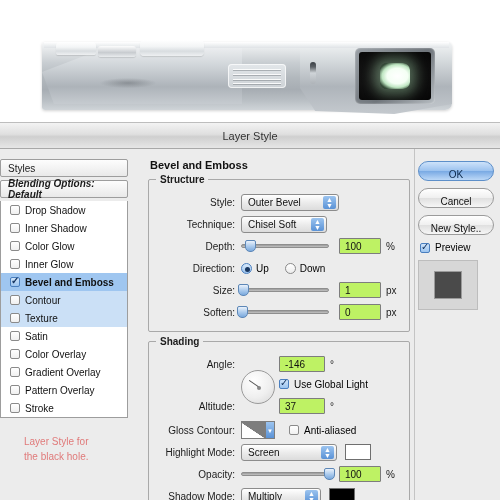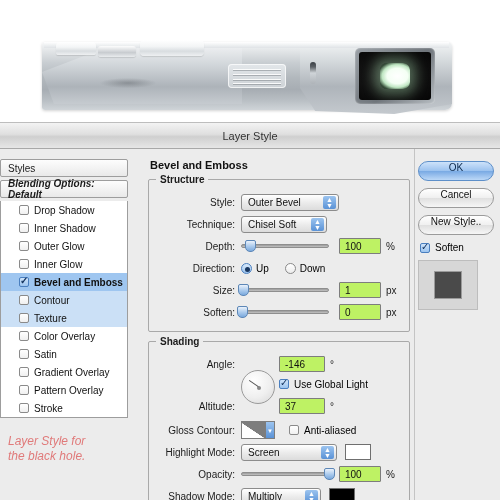--- a/index.html
+++ b/index.html
@@ -115,41 +115,41 @@
     margin: 0 4px 0 0; height: 18px; background: linear-gradient(to bottom,#fdfdfd,#e9e9e9);
     border: 1px solid #9d9d9d; border-radius: 2px;
     display: flex; align-items: center; padding-left: 7px; color: #1a1a1a; font-size: 10px;
   }
   .panel-btn.second { margin-top: 3px; font-weight: bold; font-style: italic; }
   #styles-list {
     margin-top: 3px; margin-right: 4px; border: 1px solid #9d9d9d; border-top: none;
     background: #fff;
   }
   .style-row {
-    height: 18px; display: flex; align-items: center; padding-left: 18px;
+    height: 18px; display: flex; align-items: center; padding-left: 9px;
     background: #fff; color: #111; font-size: 10px;
   }
   .style-row.sel { background: #9fc6f0; font-weight: bold; }
   .style-row.sub { background: #cbe0f6; }
   .cbx {
     width: 10px; height: 10px; border: 1px solid #8a8a8a; border-radius: 2px;
     background: linear-gradient(to bottom,#ffffff,#f0f0f0);
     margin-right: 5px; flex: 0 0 auto; position: relative;
   }
   .cbx.on {
     background: linear-gradient(to bottom,#cfe4fa,#9cc4ef);
     border-color: #4a7fbf;
   }
   .cbx.on::after {
     content: "\2713"; position: absolute; left: 0px; top: -3px;
     font-size: 10px; color: #11305c; line-height: 11px;
   }
   #annot {
-    margin-top: 16px; padding-left: 8px;
-    color: #e07a7a; font-style: italic; font-size: 12px; line-height: 15px;
+    margin-top: 16px; padding-left: 24px;
+    color: #e07a7a; font-size: 10px; line-height: 15px;
   }
 
   
   #main-col {
     position: absolute; left: 148px; top: 10px; width: 262px; bottom: 2px;
   }
   .group {
     border: 1px solid #a9a9a9; border-radius: 2px;
     position: relative; padding: 12px 8px 7px 8px; margin-bottom: 9px;
   }
@@ -233,21 +233,21 @@
   }
   .swatch { height: 16px; border: 1px solid #6f6f6f; flex: 0 0 auto; }
 
   
   #right-col {
     position: absolute; left: 418px; top: 12px; width: 92px;
   }
   .aqua-btn {
     height: 20px; border-radius: 10px; border: 1px solid #9b9b9b;
     background: linear-gradient(to bottom,#ffffff,#f0f0f0 48%,#e0e0e0 52%,#f6f6f6);
-    display: flex; align-items: flex-start; justify-content: center;
+    display: flex; align-items: flex-end; justify-content: center;
     font-size: 10px; color: #111; margin-bottom: 7px; width: 76px;
   }
   .aqua-btn.primary {
     background: linear-gradient(to bottom,#cde2fa,#9dc3ef 48%,#7aaae4 52%,#bcd8f7);
     border-color: #5d8fc9; color: #0d2a4d;
   }
   .preview-line { display: flex; align-items: center; margin: 2px 0 7px 2px; }
   .preview-line .cbx { margin-right: 5px; }
   .preview-box {
     width: 60px; height: 50px; background: #d7d7d7; border: 1px solid #bdbdbd;
@@ -303,45 +303,45 @@
           <div class="style-row">
             <div class="cbx"></div>
             <span>Drop Shadow</span>
           </div>
           <div class="style-row">
             <div class="cbx"></div>
             <span>Inner Shadow</span>
           </div>
           <div class="style-row">
             <div class="cbx"></div>
-            <span>Outer Glow</span>
+            <span>Color Glow</span>
           </div>
           <div class="style-row">
             <div class="cbx"></div>
             <span>Inner Glow</span>
           </div>
           <div class="style-row sel">
             <div class="cbx on"></div>
             <span>Bevel and Emboss</span>
           </div>
           <div class="style-row sub">
             <div class="cbx"></div>
             <span>Contour</span>
           </div>
           <div class="style-row sub">
             <div class="cbx"></div>
             <span>Texture</span>
           </div>
           <div class="style-row">
             <div class="cbx"></div>
+            <span>Satin</span>
+          </div>
+          <div class="style-row">
+            <div class="cbx"></div>
             <span>Color Overlay</span>
-          </div>
-          <div class="style-row">
-            <div class="cbx"></div>
-            <span>Satin</span>
           </div>
           <div class="style-row">
             <div class="cbx"></div>
             <span>Gradient Overlay</span>
           </div>
           <div class="style-row">
             <div class="cbx"></div>
             <span>Pattern Overlay</span>
           </div>
           <div class="style-row">
@@ -503,21 +503,21 @@
         <span>OK</span>
       </div>
       <div class="aqua-btn">
         <span>Cancel</span>
       </div>
       <div class="aqua-btn">
         <span>New Style..</span>
       </div>
       <div class="preview-line">
         <div class="cbx on"></div>
-        <span>Soften</span>
+        <span>Preview</span>
       </div>
       <div class="preview-box">
         <div class="preview-swatch" id="prev-sw" style="background: rgb(74, 74, 74);"></div>
       </div>
     </div>
 
   </div>
 </div>
 
 </body></html>

